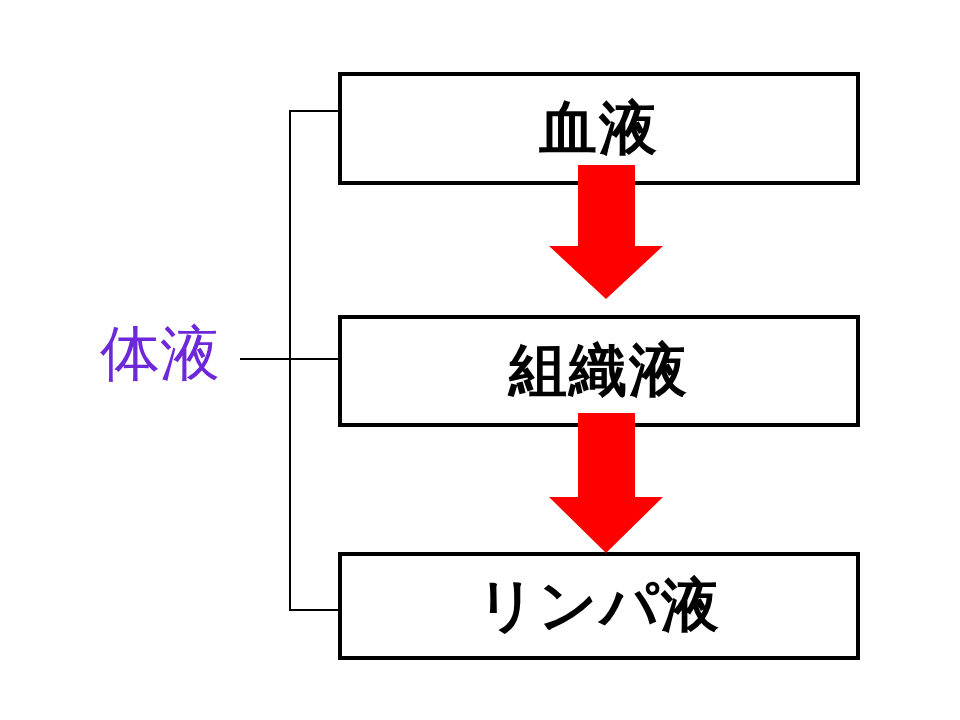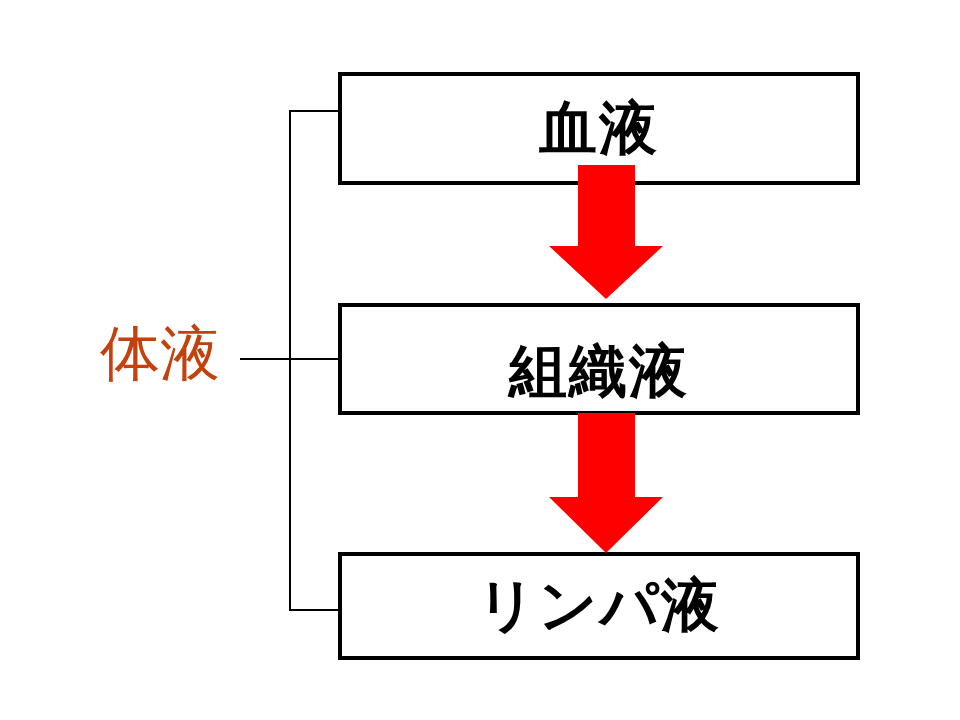--- a/index.html
+++ b/index.html
@@ -32,32 +32,32 @@
     justify-content: center;
   }
   .node-label {
     font-size: 58px;
     font-weight: bold;
     color: #000000;
     letter-spacing: 2px;
     white-space: nowrap;
   }
   #node-blood   { top: 72px;  height: 113px; }
-  #node-tissue  { top: 303px; height: 112px; align-items: flex-end; }
+  #node-tissue  { top: 315px; height: 112px; }
   #node-lymph   { top: 552px; height: 108px; }
 
   .side-label {
     position: absolute;
     left: 100px;
     top: 320px;
     height: 68px;
     line-height: 68px;
     font-size: 60px;
     font-weight: normal;
-    color: #c2410c;
+    color: #6d28d9;
     white-space: nowrap;
   }
   .bracket-line {
     position: absolute;
     background: #000000;
   }
   #bracket-vertical { left: 289px; top: 110px; width: 2px;  height: 501px; }
   #bracket-top      { left: 289px; top: 110px; width: 49px; height: 2px; }
   #bracket-middle   { left: 240px; top: 358px; width: 98px; height: 2px; }
   #bracket-bottom   { left: 289px; top: 609px; width: 49px; height: 2px; }

